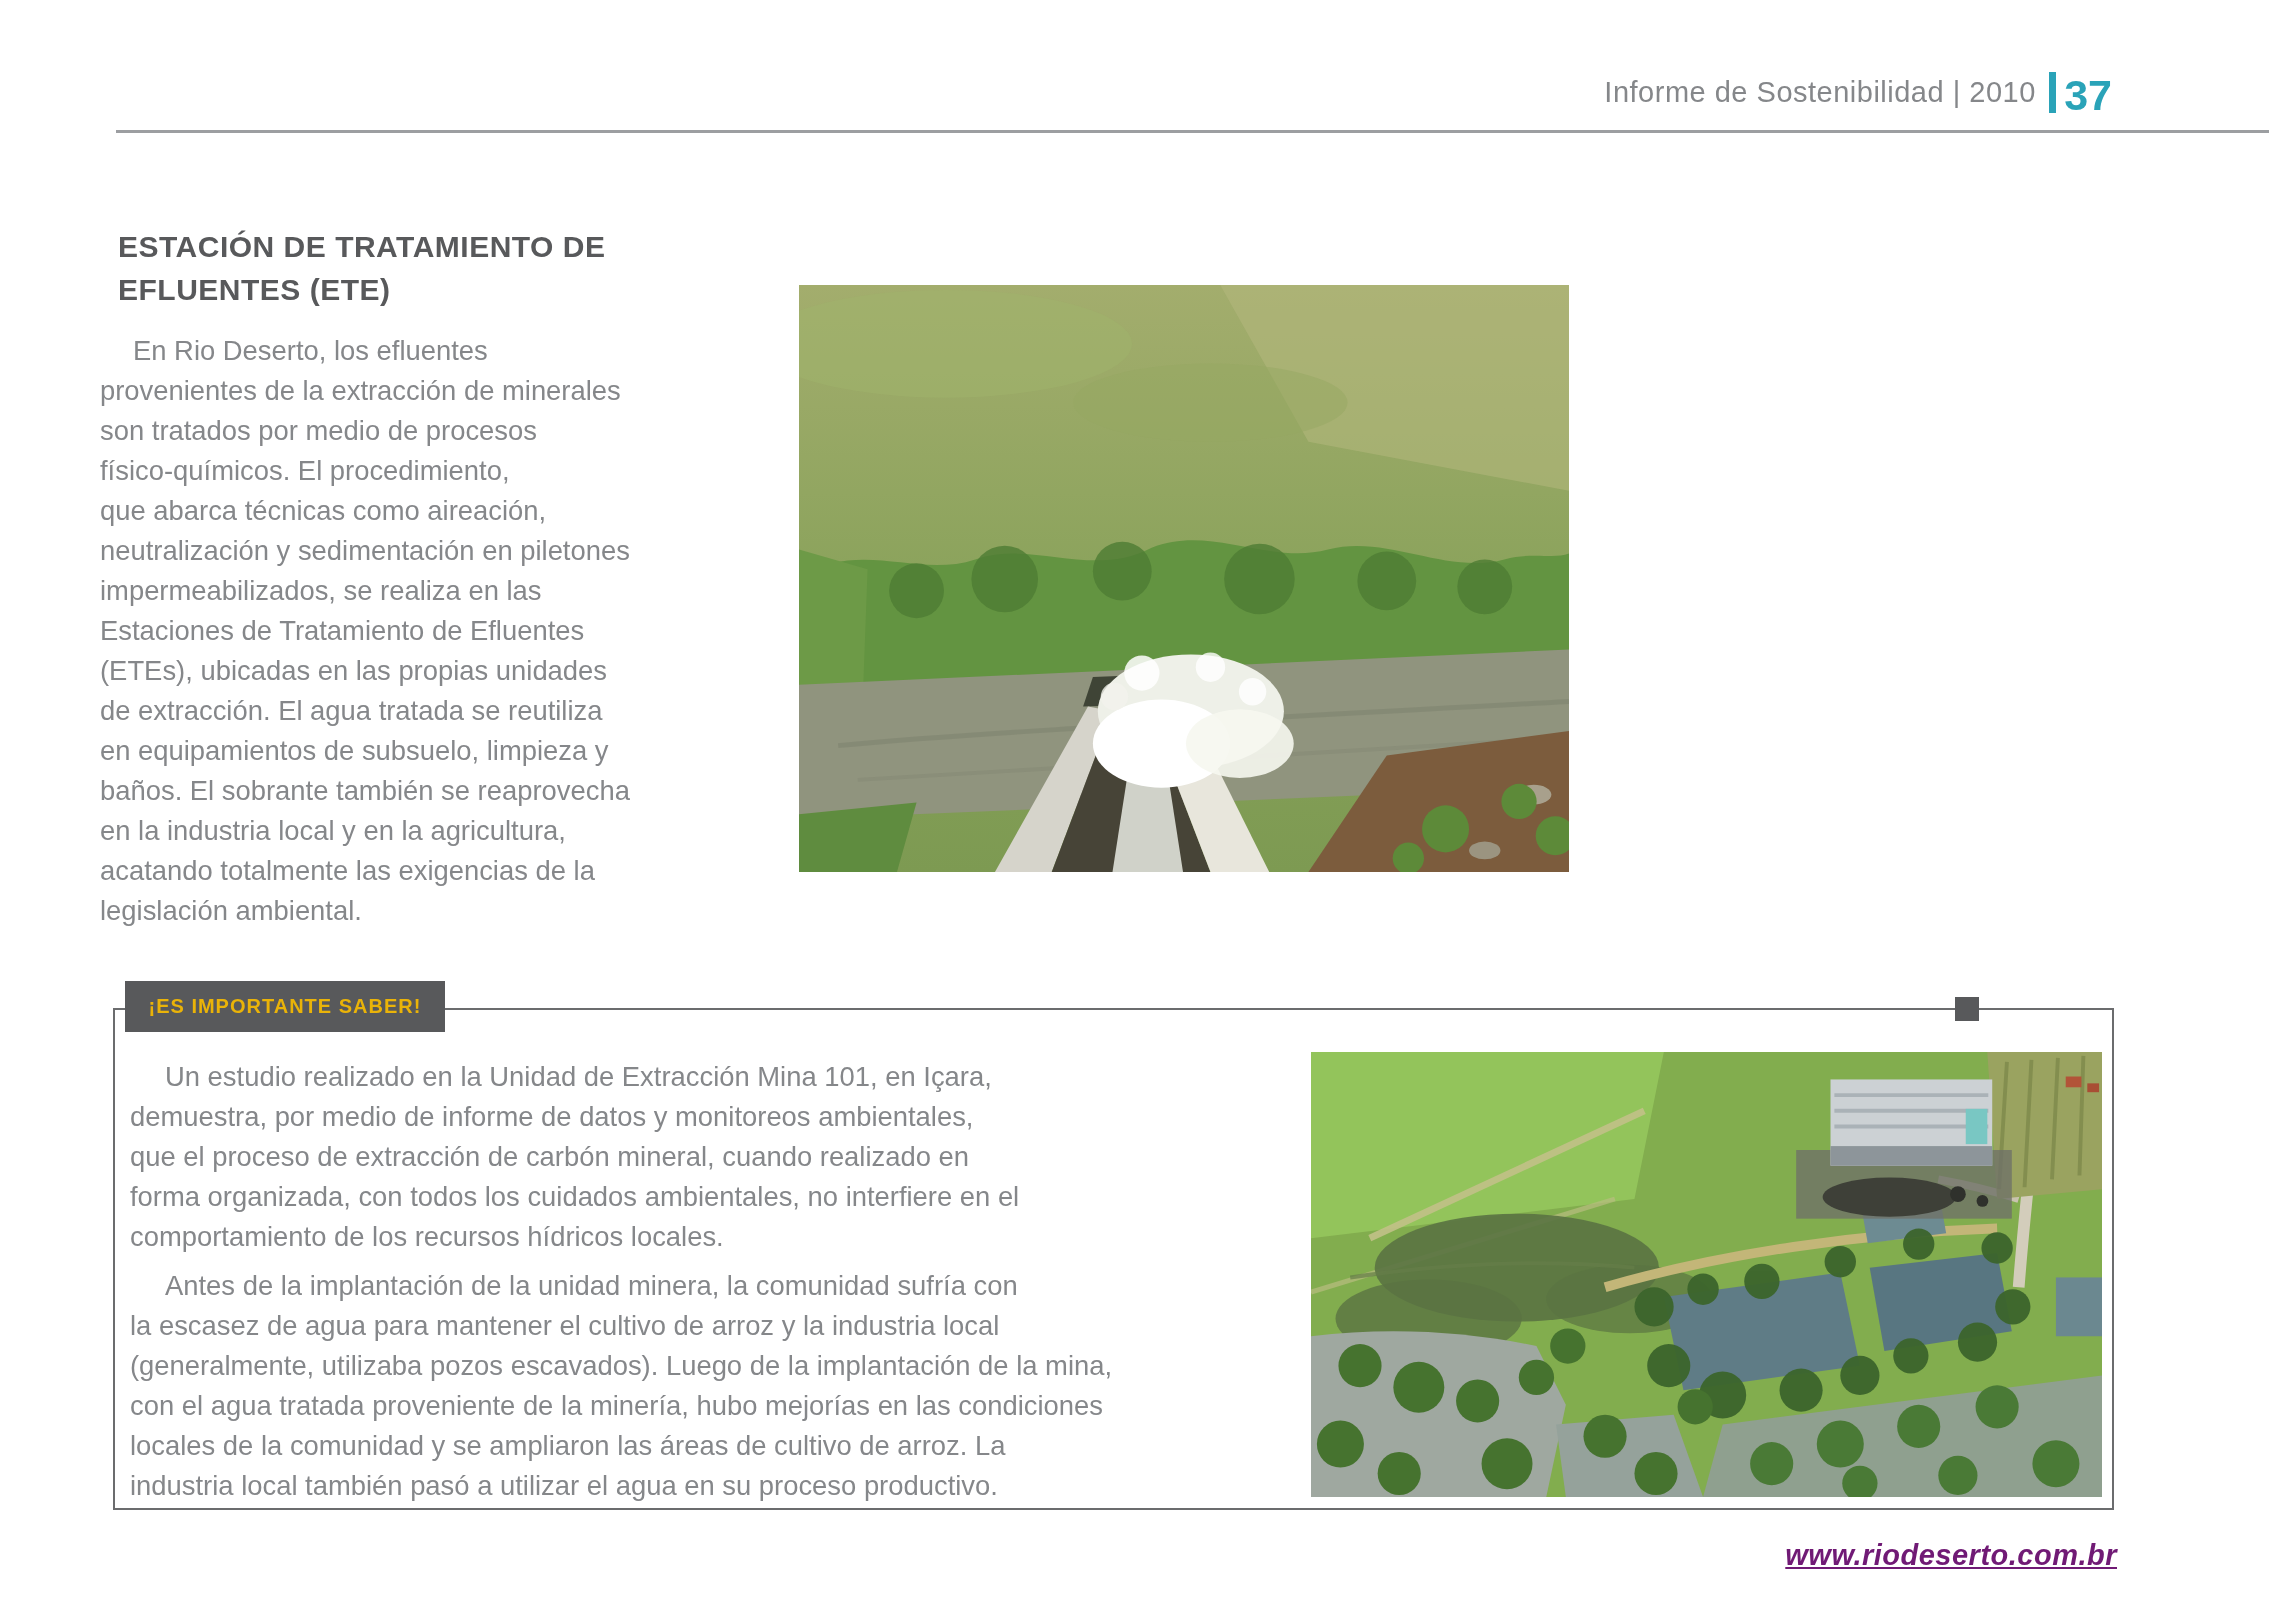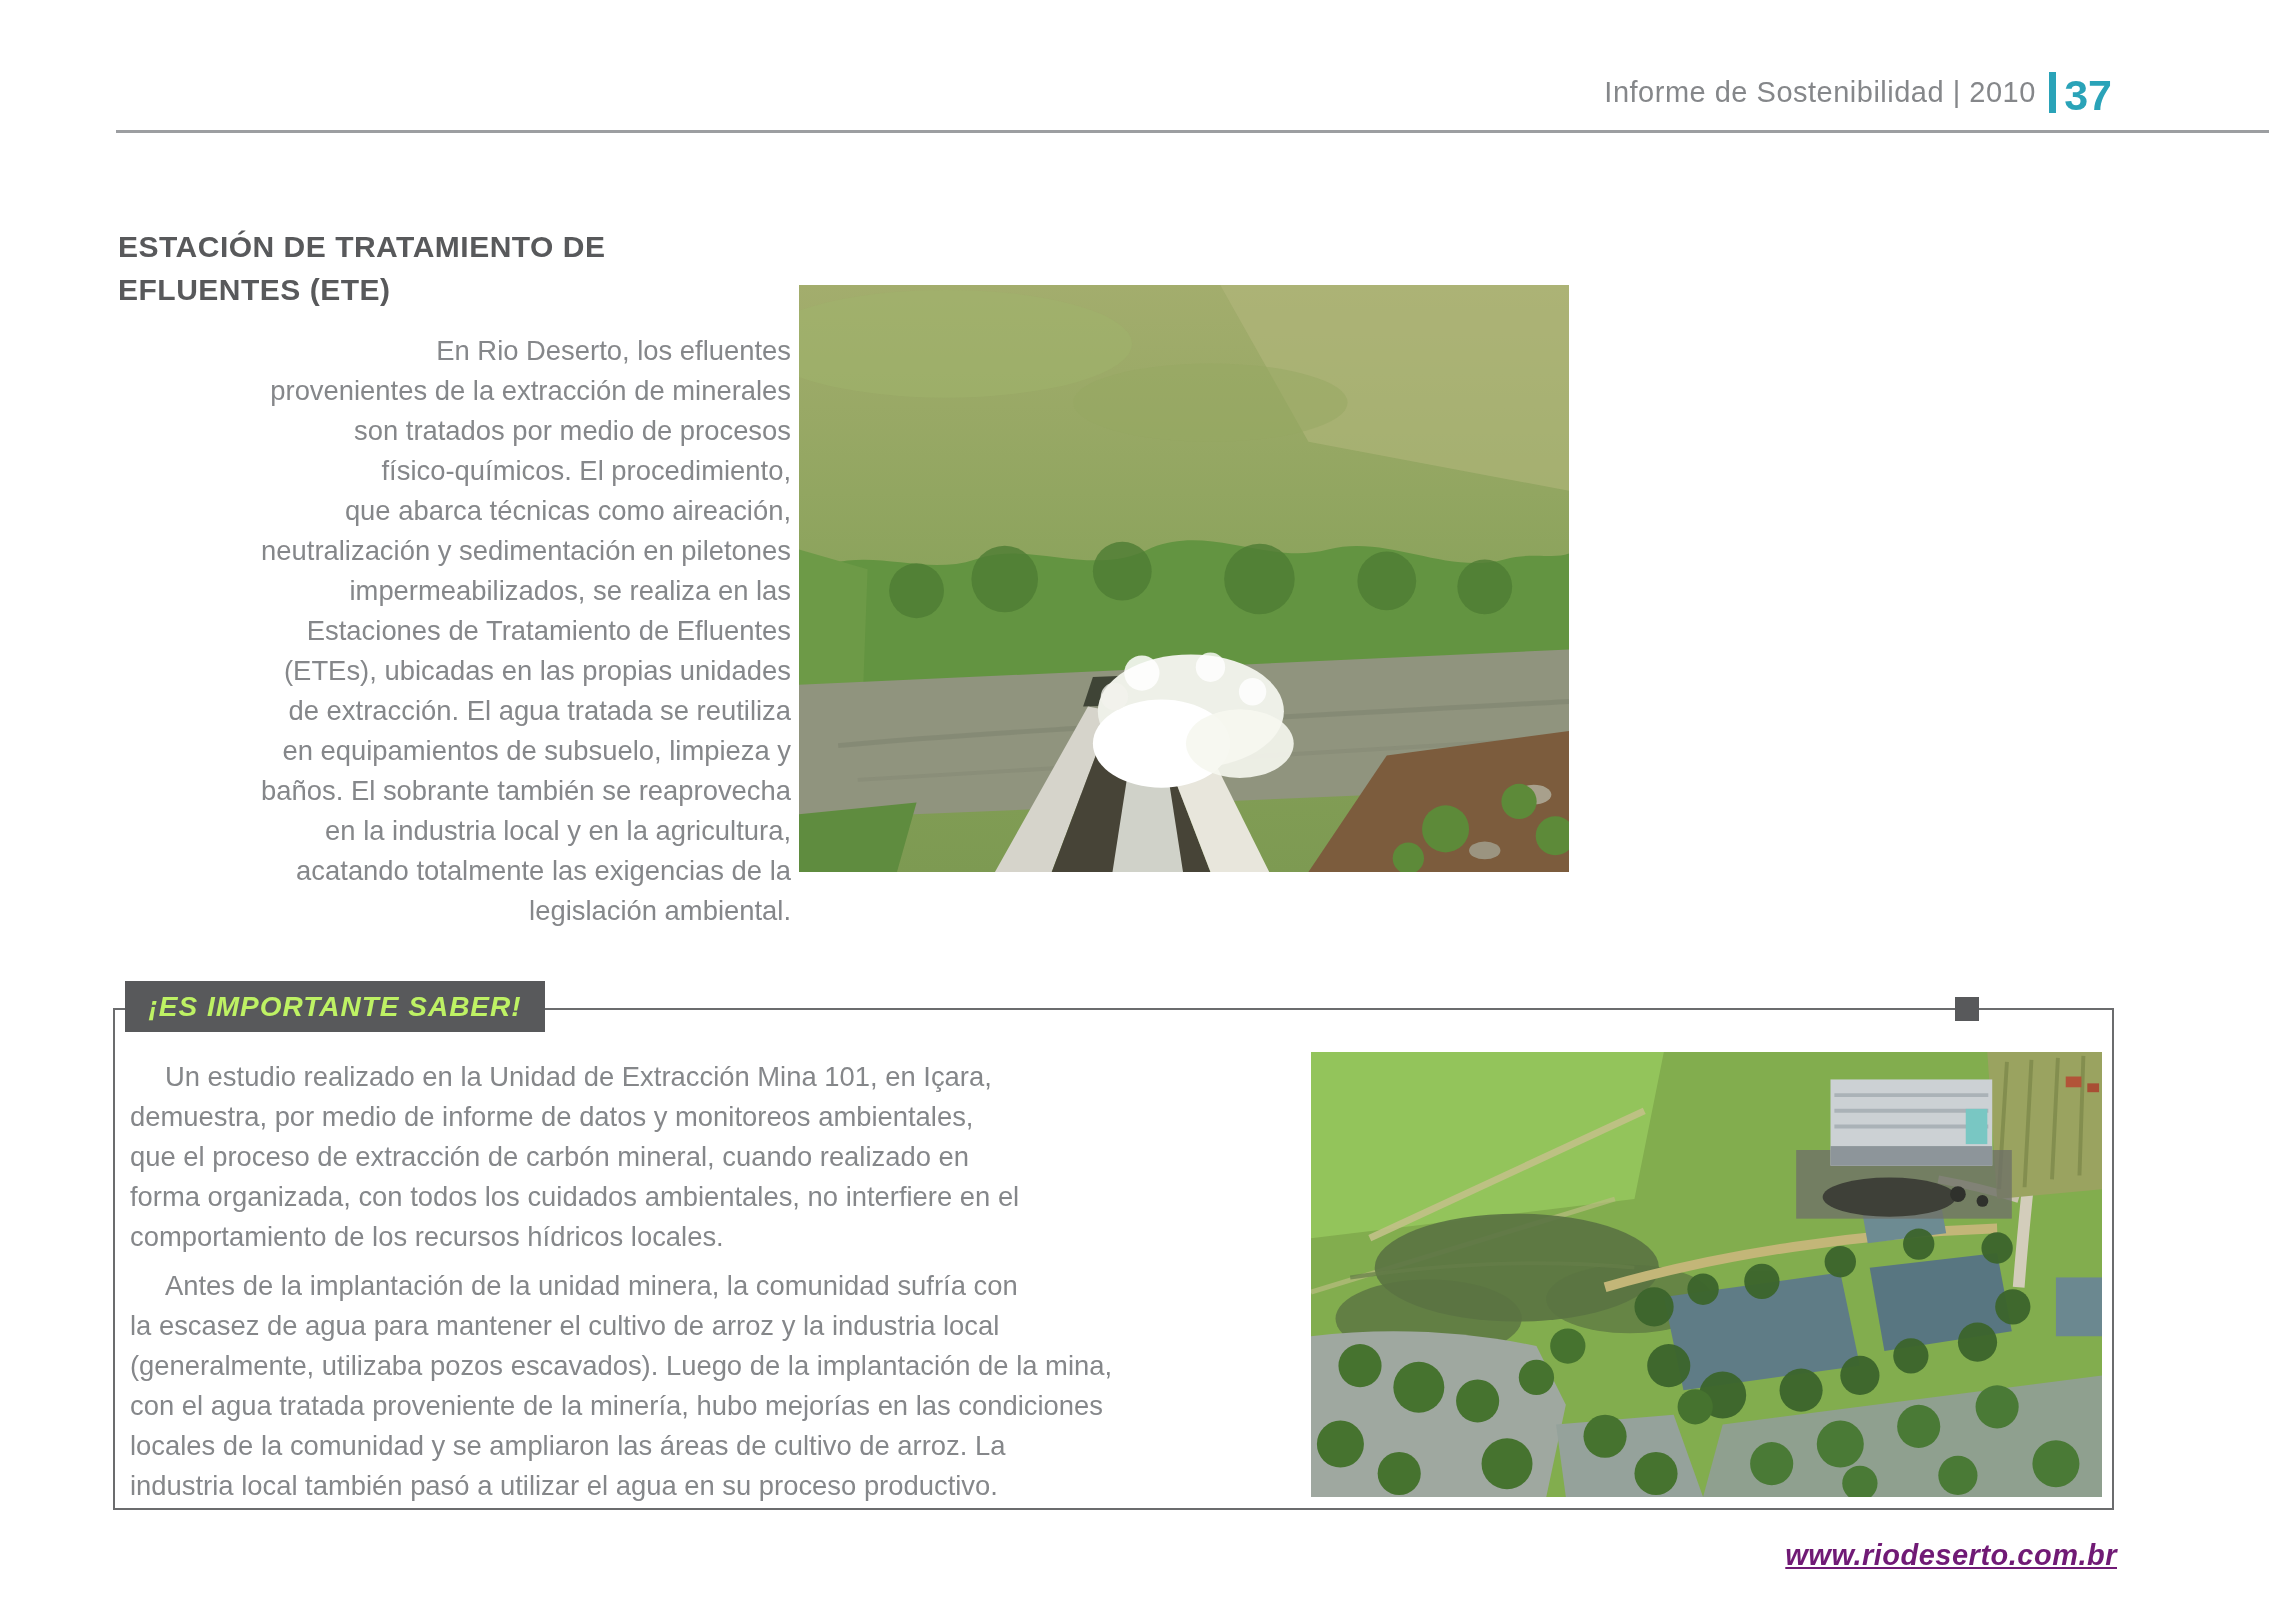--- a/index.html
+++ b/index.html
@@ -12,34 +12,34 @@
   .meta-text { font-size:29px; color:#85878a; letter-spacing:0.5px; }
   .teal-bar { width:6.9px; height:41px; background:#2aa3b8; margin:0 7.8px 0 13.7px; }
   .page-number { font-size:43px; font-weight:bold; color:#2aa3b8; line-height:43px;margin-top:7px; }
   .header-rule { position:absolute; left:116px; right:0; top:130px; height:2.9px; background:#9c9ea1; }
 
   
   .article-heading { position:absolute; left:118px; top:225px; width:549px;
     font-size:30px; line-height:43px; font-weight:bold; color:#58595b;
     letter-spacing:0.5px; white-space:pre-line; }
   .body-text { font-size:27.4px; line-height:40px; color:#85878a; white-space:pre-line; }
-  .article-paragraph { position:absolute; left:100px; top:331px; width:691px; text-indent:33px;text-align:right; }
+  .article-paragraph { position:absolute; left:100px; top:331px; width:691px; text-indent:33px; }
 
   
   .photo { position:absolute; overflow:hidden; }
   .photo svg { display:block; width:100%; height:100%; }
   .photo-effluent { left:799px; top:285px; width:770px; height:587px; }
   .photo-aerial { left:1311px; top:1052px; width:791px; height:445px; }
 
   
   .callout-frame { position:absolute; left:113px; top:1008px; width:2001px; height:502px;
     border:2.9px solid #6b6c6e; }
   .callout-banner { position:absolute; left:125px; top:981px; background:#58595b;
-    color:#bef264; font-size:28px; font-weight:bold; letter-spacing:1px;
-    padding:9.8px 23.5px; line-height:31px;font-style:italic; }
+    color:#eab308; font-size:20px; font-weight:bold; letter-spacing:1px;
+    padding:9.8px 23.5px; line-height:31px; }
   .callout-square { position:absolute; left:1955px; top:997px; width:23.5px; height:23.5px; background:#58595b; }
   .callout-p1 { position:absolute; left:130px; top:1057px; width:1191px; text-indent:35px; }
   .callout-p2 { position:absolute; left:130px; top:1266px; width:1191px; text-indent:35px; }
 
   
   .page-footer { position:absolute; top:1539px; right:152px;
     font-size:29px; font-weight:bold; font-style:italic; color:#701a75; letter-spacing:0.5px;text-decoration:underline; }
 </style>
 </head>
 <body>

